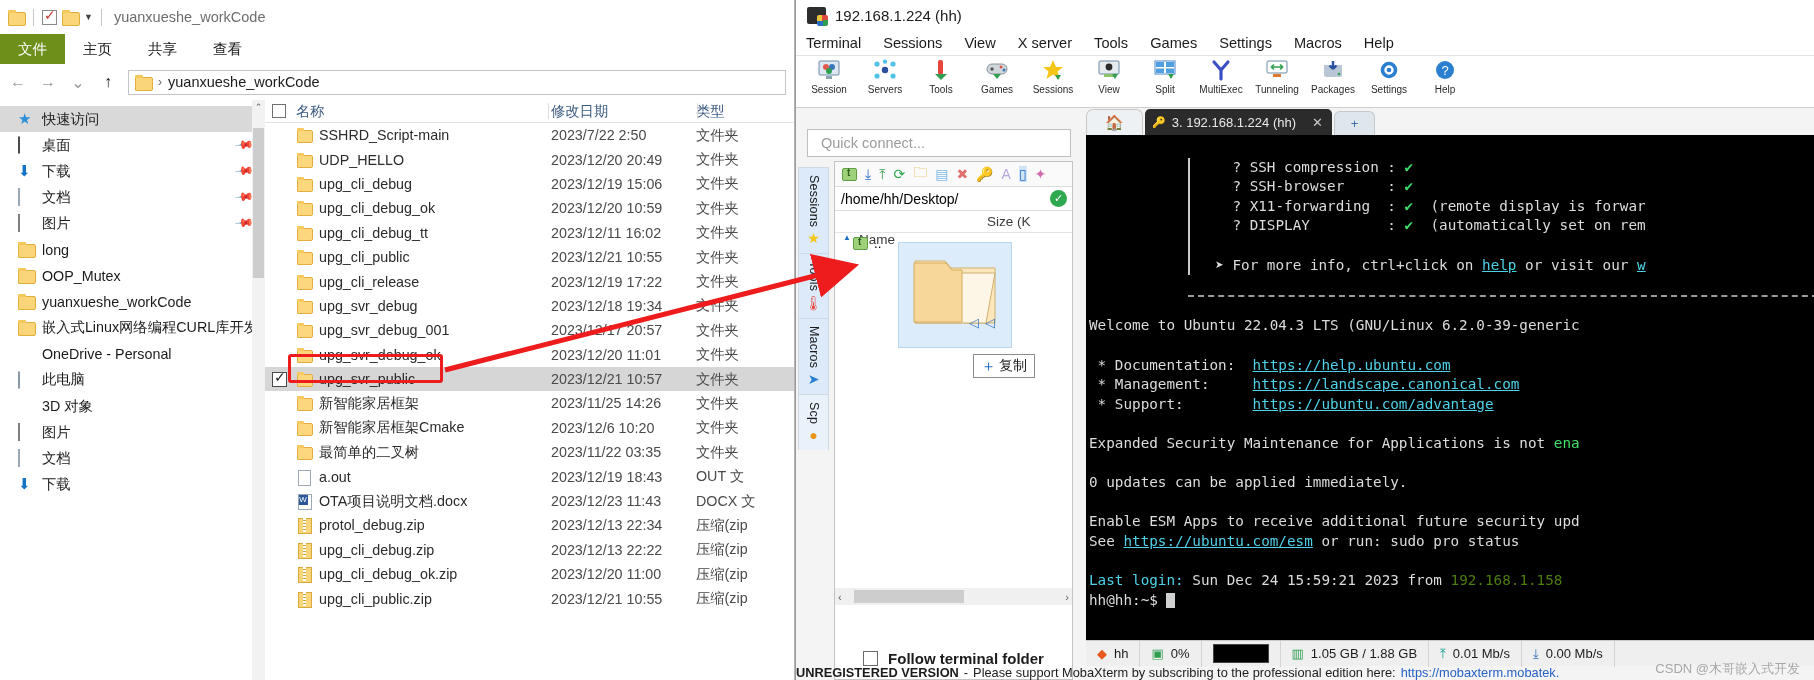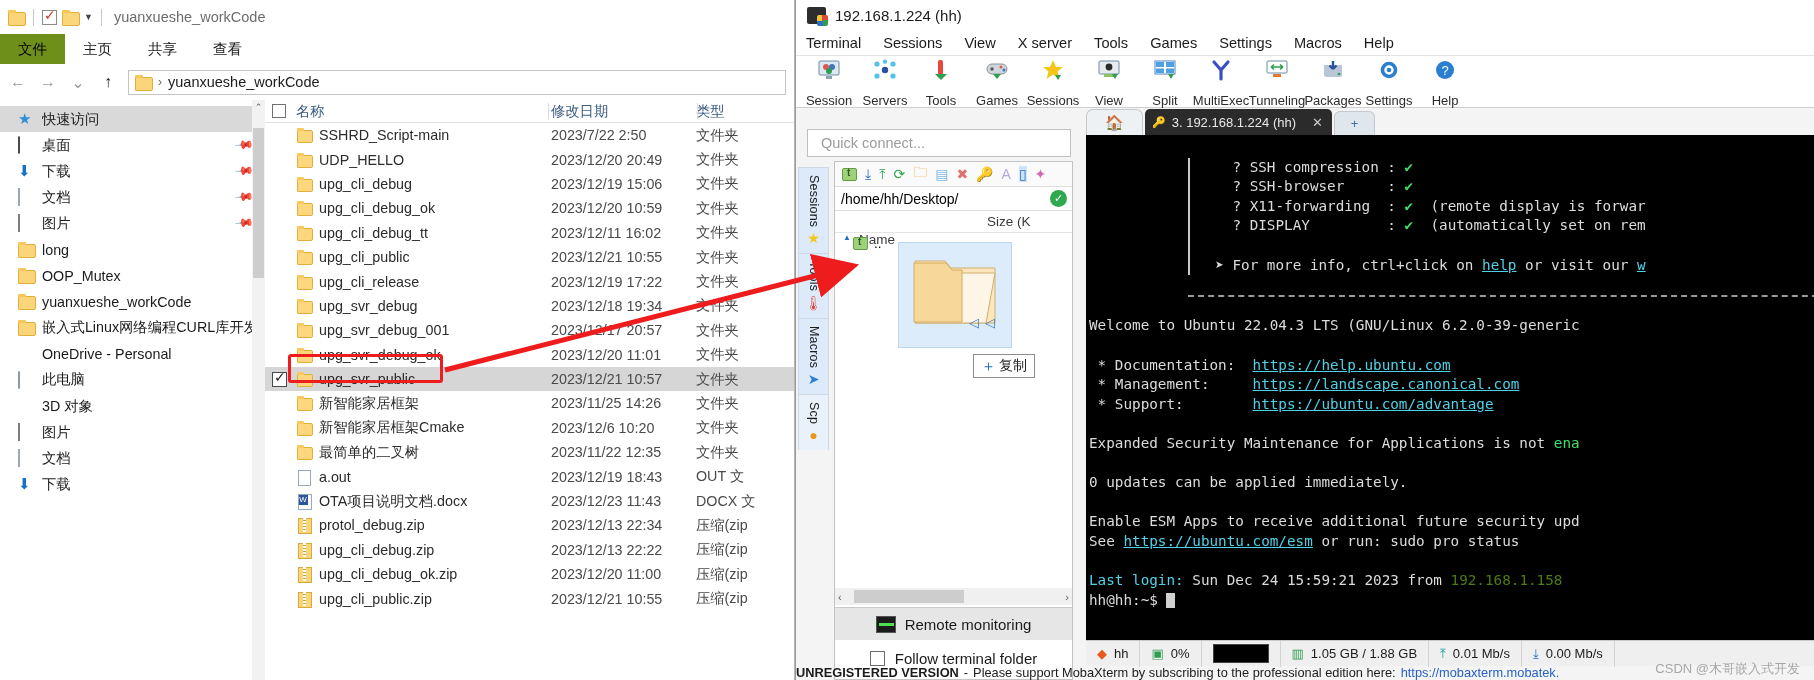--- a/index.html
+++ b/index.html
@@ -19,21 +19,21 @@
                       background:#fbd579; border:1px solid #e0ae3a; border-radius:1px 2px 2px 1px; }
   .folder-ic:after { content:""; position:absolute; left:0; top:0px; width:8px; height:3px;
                      background:#f6c75b; border-radius:1px 1px 0 0; }
   .chk-ic { width:15px; height:15px; border:1px solid #8a8a8a; background:#fff; position:relative; }
   .chk-ic:after { content:"✓"; position:absolute; left:1px; top:-4px; font-size:14px; color:#c0392b; }
   .caret-dn { font-size:9px; color:#444; }
   .ex-title-text { color:#6d6d6d; font-size:14.5px; margin-left:4px; }
 
   .ex-ribbon { height:30px; display:flex; align-items:stretch; background:#fff; font-size:14.5px; }
   .rb-tab { padding:0 18px; display:flex; align-items:center; color:#1b1b1b; cursor:default; }
-  .rb-tab.file { background:#6f8f1b; color:#000000; }
+  .rb-tab.file { background:#6f8f1b; color:#ffffff; }
 
   .ex-addr { height:36px; display:flex; align-items:center; gap:10px; padding:0 8px;
              background:#fff; }
   .nav-btn { width:20px; text-align:center; font-size:16px; color:#9a9a9a; }
   .nav-btn.on { color:#1b1b1b; }
   .addr-box { flex:1; height:25px; border:1px solid #c4c4c4; background:#fff;
               display:flex; align-items:center; gap:6px; padding:0 6px; font-size:14.5px; color:#1b1b1b;}
   .addr-sep { color:#666; font-size:12px; }
 
   .ex-body { position:absolute; left:0; top:100px; right:0; bottom:0; display:flex; }
@@ -108,21 +108,21 @@
              position:relative; border-radius:2px;}
   .mx-logo:after{content:"";position:absolute;right:-2px;bottom:-2px;width:11px;height:11px;
              background:conic-gradient(#e04a3a 0 25%,#2f9e4f 25% 50%,#2b6fc2 50% 75%,#f0c63a 75% 100%);
              border-radius:2px;}
   .mx-menu { height:26px; display:flex; align-items:center; gap:22px; padding-left:10px;
              font-size:14.6px; color:#1b1b1b; background:#fff; border-bottom:1px solid #e3e3e3;}
   .mx-toolbar { height:52px; display:flex; align-items:flex-start; padding-left:5px; gap:0;
                 background:#fff; border-bottom:1px solid #cfcfcf; }
   .tl-item { width:56px; display:flex; flex-direction:column; align-items:center; gap:2px; padding-top:2px;}
   .tl-ic { width:26px; height:24px; display:flex; align-items:center; justify-content:center; font-size:19px;}
-  .tl-lb { font-size:13px; color:#2b2b2b;margin-top:9px; }
+  .tl-lb { font-size:10px; color:#2b2b2b; }
 
   .mx-main { position:absolute; top:109px; left:0; right:0; bottom:0; }
 
   
   .mx-left { position:absolute; left:0; top:16px; width:283px; bottom:0; background:#f4f4f4; }
   .qc-box { margin:4px 8px 5px 11px; height:28px; border:1px solid #c0c0c0; background:#fff;
             display:flex; align-items:center; padding-left:13px; font-size:14.5px; color:#9c9c9c; }
   .mx-vtabs { position:absolute; left:2px; top:42px; width:31px; bottom:0; }
   .vtab { width:31px; display:flex; flex-direction:column; align-items:center; justify-content:center;
           gap:3px; padding:7px 0; border:1px solid #cfd8e3; border-bottom:none; background:#e9f1fa; }
@@ -159,21 +159,21 @@
   .sftp-hscroll { position:absolute; left:0; right:0; bottom:74px; height:17px; background:#f0f0f0;
                   display:flex; align-items:center; justify-content:space-between; padding:0 3px; }
   .sftp-hscroll .thumb { position:absolute; left:19px; width:110px; height:13px; background:#cdcdcd; }
   .sftp-hscroll .ar { font-size:11px; color:#606060; z-index:2;}
   .remote-mon { position:absolute; left:0; right:0; bottom:39px; height:33px; background:#e6e6e6;
                 border-top:1px solid #c9c9c9; display:flex; align-items:center; justify-content:center;
                 gap:9px; font-size:15px; color:#1b1b1b; }
   .rm-ic { width:20px;height:17px;background:#1b1b1b;border:1px solid #555; position:relative;}
   .rm-ic:after{content:"";position:absolute;left:2px;top:6px;width:15px;height:3px;background:#4de04d;}
   .follow { position:absolute; left:0; right:0; bottom:8px; height:26px; display:flex;
-            align-items:center; justify-content:center; gap:10px; font-size:15px; color:#1b1b1b; }
+            align-items:center; justify-content:center; gap:10px; font-size:15px; color:#1b1b1b;font-weight:bold; }
   .follow .box { width:15px;height:15px;border:1px solid #6b6b6b;background:#fff;}
 
   
   .mx-term { position:absolute; left:290px; top:0; right:0; bottom:34px; }
   .term-tabs { height:26px; display:flex; align-items:flex-end; gap:2px; background:#f4f4f4; }
   .t-home { width:57px; height:26px; background:#eef1f4; border:1px solid #c8c8c8; border-bottom:none;
             border-radius:7px 7px 0 0; display:flex; align-items:center; justify-content:center; }
   .t-home .hic { font-size:15px; }
   .t-tab { height:26px; background:#2b2b2b; color:#e8e8e8; display:flex; align-items:center; gap:6px;
            padding:0 9px 0 7px; font-size:13px; border-radius:5px 5px 0 0; }
@@ -450,21 +450,21 @@
               </div>
               <div class="col-date">2023/12/6 10:20</div>
               <div class="col-type">文件夹</div>
             </div>
             <div class="lst-row">
               <div class="col-chk"></div>
               <div class="col-name">
                 <span class="f-ic folder"></span>
                 <span>最简单的二叉树</span>
               </div>
-              <div class="col-date">2023/11/22 12:35</div>
+              <div class="col-date">2023/11/22 03:35</div>
               <div class="col-type">文件夹</div>
             </div>
             <div class="lst-row">
               <div class="col-chk"></div>
               <div class="col-name">
                 <span class="f-ic file"></span>
                 <span>a.out</span>
               </div>
               <div class="col-date">2023/12/19 18:43</div>
               <div class="col-type">OUT 文</div>
@@ -730,24 +730,20 @@
             <span class="plus">＋</span>
             <span>复制</span>
           </div>
 
           <div class="sftp-hscroll">
             <span class="ar">‹</span>
             <div class="thumb"></div>
             <span class="ar">›</span>
           </div>
 
-          <div class="remote-mon">
-            <span class="rm-ic"></span>
-            <span>Remote monitoring</span>
-          </div>
           <div class="follow">
             <span class="box"></span>
             <span>Follow terminal folder</span>
           </div>
         </div>
       </div>
 
       <div class="mx-term">
         <div class="term-tabs">
           <div class="t-home">

